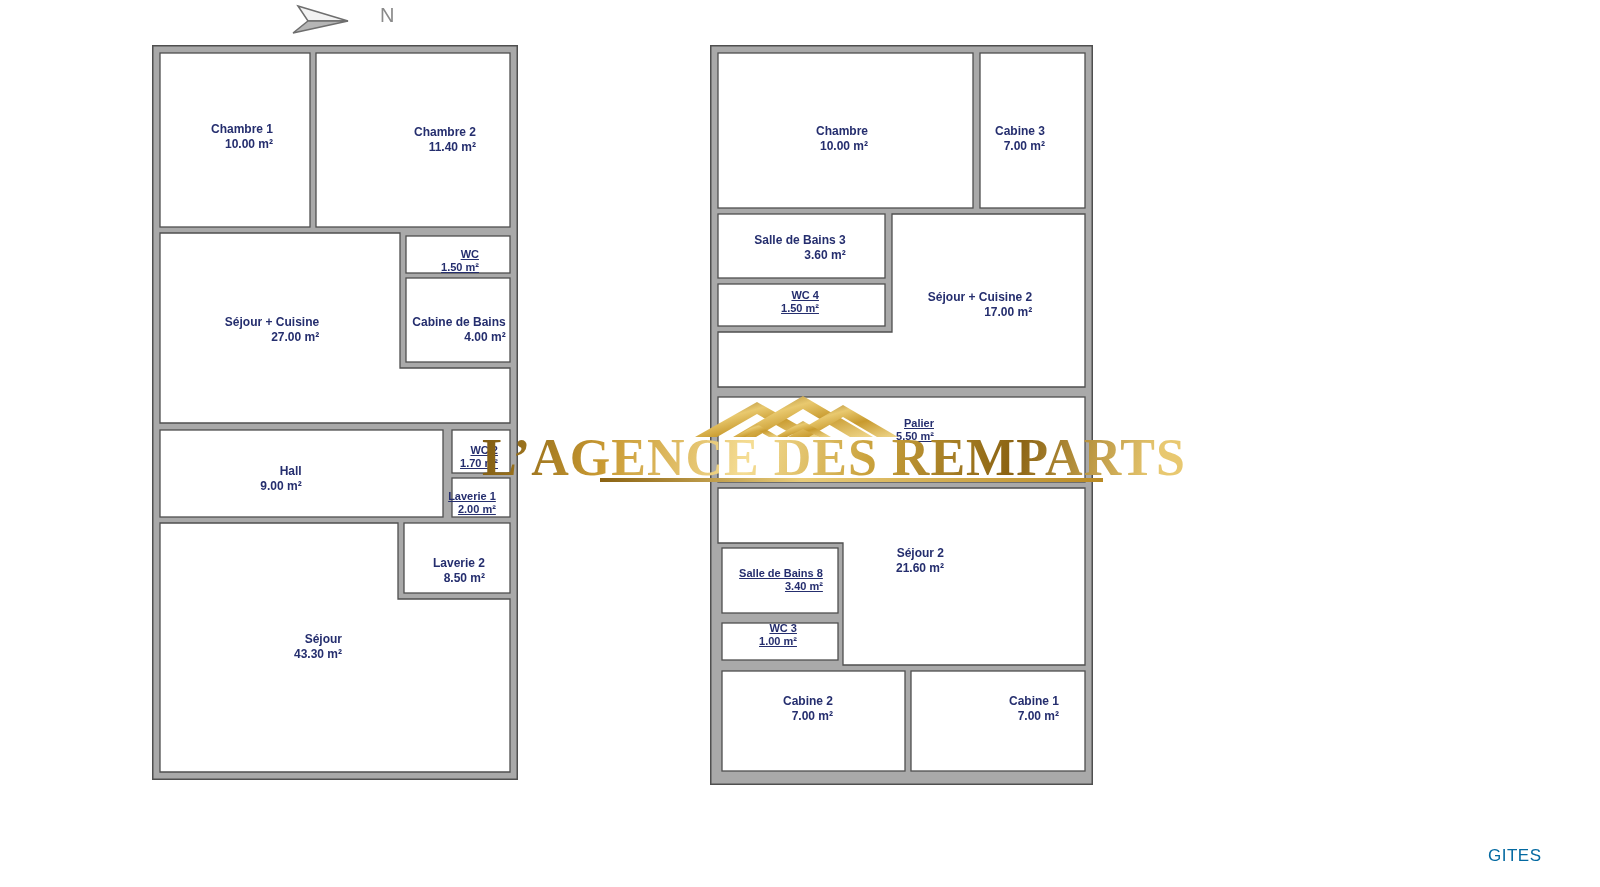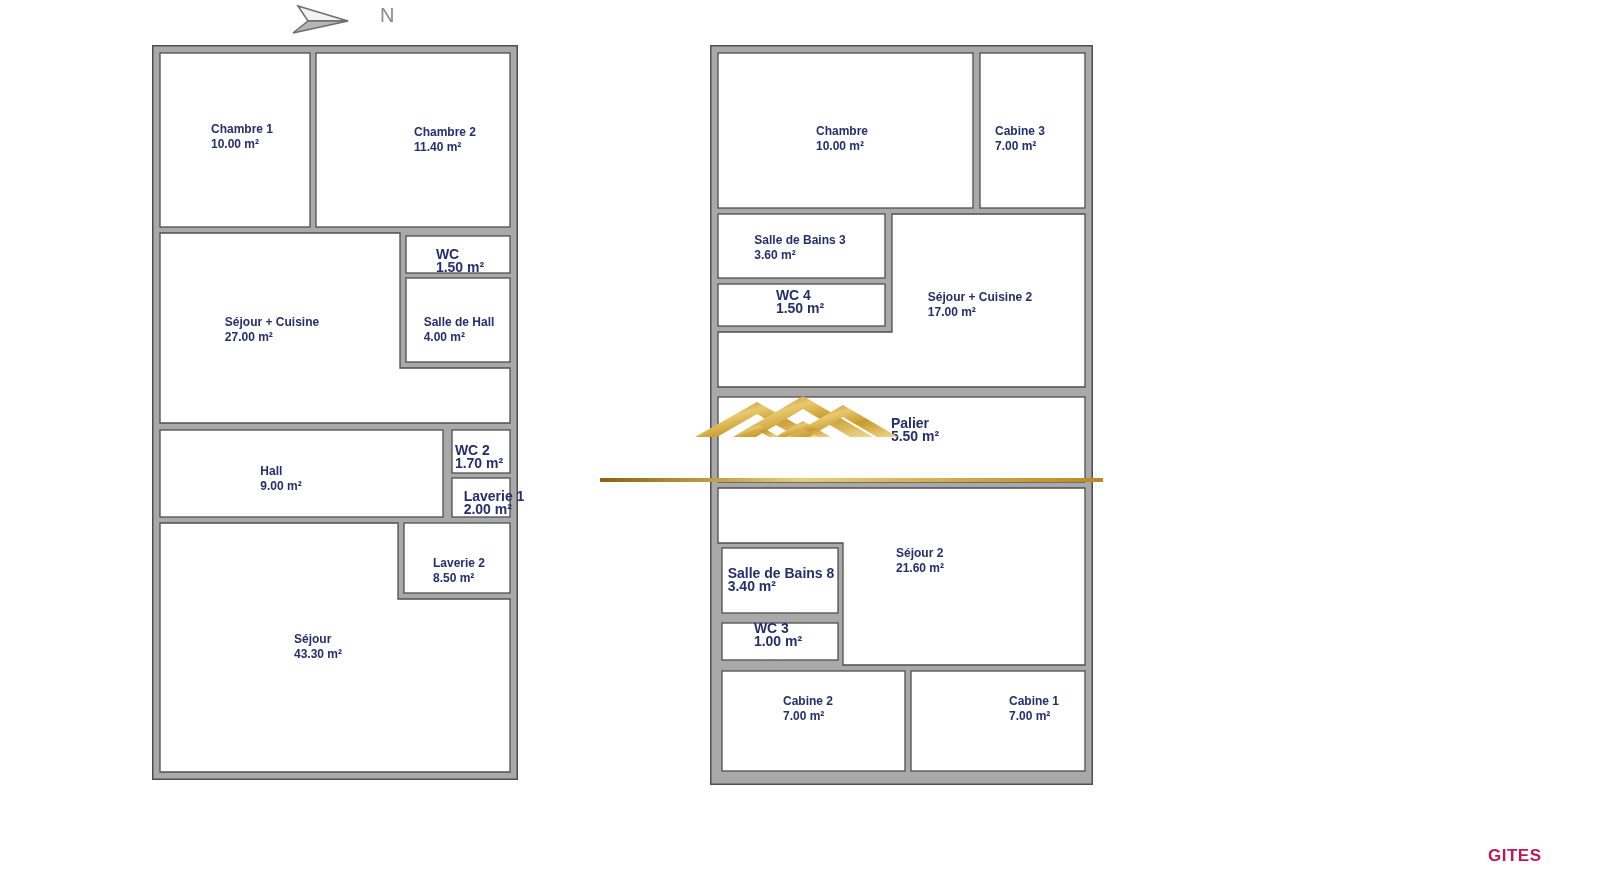--- a/index.html
+++ b/index.html
@@ -8,30 +8,30 @@
     background:#ffffff;
     position:relative;
     overflow:hidden;
     font-family:"Liberation Sans", sans-serif;
   }
   .page { position:absolute; inset:0; }
   .plan-svg { position:absolute; z-index:1; }
   .room-label {
     position:absolute;
     transform:translateX(-50%);
-    text-align:left;
+    text-align:right;
     color:#252e6e;
     font-weight:bold;
     font-size:12px;
     line-height:15px;
     white-space:nowrap;
     z-index:5;
     font-family:"Liberation Sans", sans-serif;
   }
-  .room-label.sm { font-size:14px; line-height:13px; }
+  .room-label.sm { font-size:11px; line-height:13px;text-decoration:underline; }
   .compass-n {
     position:absolute; left:380px; top:4px;
     font-size:20px; color:#8a8a8a; font-weight:normal;
     z-index:2; letter-spacing:1px;
   }
   .watermark-text {
     position:absolute; left:482px; top:428px;
     z-index:10;
     font-family:"Liberation Serif", serif;
     font-weight:bold;
@@ -44,21 +44,21 @@
     color:transparent;
   }
   .watermark-underline {
     position:absolute; left:600px; top:478px;
     width:503px; height:4px; z-index:10;
     background:linear-gradient(90deg,#8a6212,#e9cc79 40%,#b98a24);
   }
   .watermark-roofs { position:absolute; left:690px; top:393px; z-index:10; }
   .footer-label {
     position:absolute; left:1488px; top:846px;
-    font-size:17px; font-weight:bold; color:#be185d;
+    font-size:17px; font-weight:normal; color:#0369a1;
     letter-spacing:0.5px; z-index:3;
   }
 </style>
 </head>
 <body>
 
 <div class="page">
 
   <svg class="plan-svg" style="left:288px;top:2px" width="70" height="36" viewBox="0 0 70 36">
     <polygon points="10,4 60,19 20,19" fill="#f2f2f2" stroke="#6e6e6e" stroke-width="1.5"></polygon>
@@ -105,32 +105,32 @@
   </div>
   <div class="room-label sm" style="left:460px;top:248px">
     <div>WC</div>
     <div>1.50 m²</div>
   </div>
   <div class="room-label" style="left:272px;top:315px">
     <div>Séjour + Cuisine</div>
     <div>27.00 m²</div>
   </div>
   <div class="room-label" style="left:459px;top:315px">
-    <div>Salle de Hall</div>
+    <div>Cabine de Bains</div>
     <div>4.00 m²</div>
   </div>
   <div class="room-label" style="left:281px;top:464px">
     <div>Hall</div>
     <div>9.00 m²</div>
   </div>
   <div class="room-label sm" style="left:479px;top:444px">
     <div>WC 2</div>
     <div>1.70 m²</div>
   </div>
-  <div class="room-label sm" style="left:494px;top:490px">
+  <div class="room-label sm" style="left:472px;top:490px">
     <div>Laverie 1</div>
     <div>2.00 m²</div>
   </div>
   <div class="room-label" style="left:459px;top:556px">
     <div>Laverie 2</div>
     <div>8.50 m²</div>
   </div>
   <div class="room-label" style="left:318px;top:632px">
     <div>Séjour</div>
     <div>43.30 m²</div>
@@ -189,17 +189,18 @@
         <stop offset="0.6" stop-color="#c89a2e"></stop>
         <stop offset="1" stop-color="#f0d88e"></stop>
       </linearGradient>
     </defs>
     <polygon points="5,44 67,9 129,44 107,44 67,21 27,44" fill="url(#goldGrad)"></polygon>
     <polygon points="43,44 113,3 183,44 160,44 113,16 66,44" fill="url(#goldGrad)"></polygon>
     <polygon points="98,44 153,12 208,44 187,44 153,24 119,44" fill="url(#goldGrad)"></polygon>
     <polygon points="85,44 113,28 141,44 129,44 113,36 97,44" fill="url(#goldGrad)"></polygon>
     <polygon points="45,44 67,31 89,44 79,44 67,37 55,44" fill="url(#goldGrad)"></polygon>
   </svg>
+  <div class="watermark-text">L’AGENCE DES REMPARTS</div>
   <div class="watermark-underline"></div>
 
   <div class="footer-label">GITES</div>
 
 </div>
 
 </body></html>

